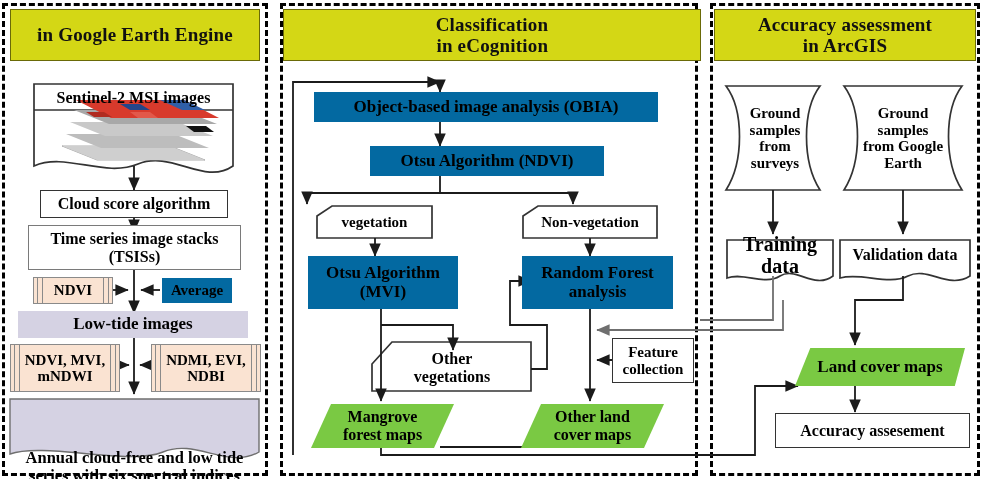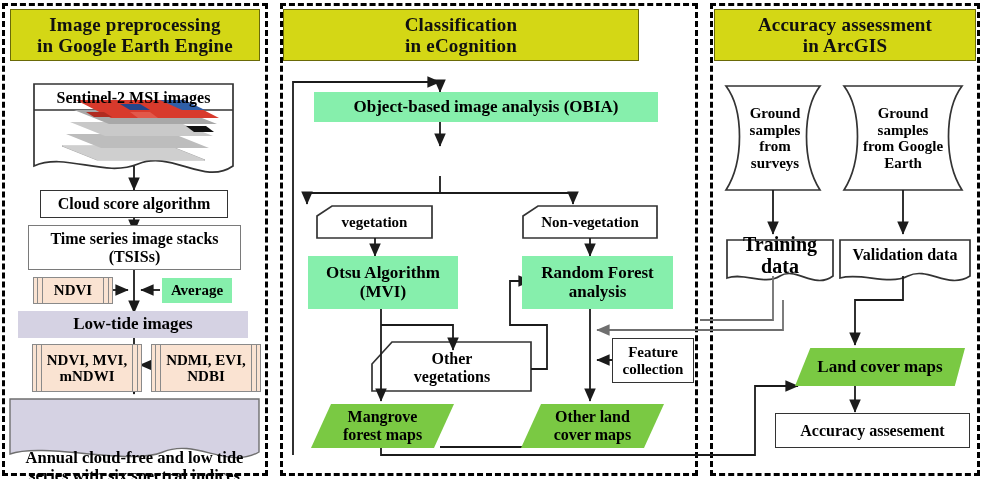--- a/index.html
+++ b/index.html
@@ -16,21 +16,21 @@
     font-weight:bold;color:#111;line-height:1.12;letter-spacing:.2px;
   }
 
   
   .node{position:absolute;box-sizing:border-box;display:flex;align-items:center;
         justify-content:center;text-align:center;font-weight:bold;color:#000;
         line-height:1.1;}
 
   .rect{background:#fff;border:1.6px solid #333;}
   .rect-grey{background:#fff;border:1.6px solid #7a7a7a;}
-  .blue{background:#86efac;border:none;}
+  .blue{background:#0369a1;border:none;}
   .peach{background:#fae3d2;border:1.6px solid #8a8a8a;}
   .peach .bar-l,.peach .bar-r{position:absolute;top:0;bottom:0;width:4px;background:#fae3d2;
         border-left:1.6px solid #8a8a8a;border-right:1.6px solid #8a8a8a;}
   .peach .bar-l{left:3px;} .peach .bar-r{right:3px;}
   .lav{background:#d5d2e3;border:none;}
 
   
   .para{background:#7ac943;border:none;
         clip-path:polygon(14% 0,100% 0,86% 100%,0 100%);}
   
@@ -45,26 +45,25 @@
 <body>
 
 <div id="root">
 
   <div class="col-frame" style="left:2px;top:3px;width:266px;height:473px;"></div>
   <div class="col-frame" style="left:280px;top:3px;width:418px;height:473px;"></div>
   <div class="col-frame" style="left:710px;top:3px;width:270px;height:473px;"></div>
 
   <div class="banner" style="left:10px;top:9px;width:250px;height:52px;font-size:19px;">
     <div>
-      <div>Image preprocessing</div>
       <div>in Google Earth Engine</div>
     </div>
   </div>
 
-  <div class="banner" style="left:283px;top:9px;width:356px;height:52px;font-size:19px;">
+  <div class="banner" style="left:283px;top:9px;width:418px;height:52px;font-size:19px;text-align:right;">
     <div>
       <div>Classification</div>
       <div>in eCognition</div>
     </div>
   </div>
 
   <div class="banner" style="left:714px;top:9px;width:262px;height:52px;font-size:19px;">
     <div>
       <div>Accuracy assessment</div>
       <div>in ArcGIS</div>
@@ -182,21 +181,21 @@
   <div class="node peach" style="left:33px;top:277px;width:80px;height:27px;font-size:15px;position:absolute;">
     <span class="bar-l"></span>
     <span class="bar-r"></span>
     <span>NDVI</span>
   </div>
 
   <div class="node blue" style="left:162px;top:278px;width:70px;height:25px;font-size:15px;">Average</div>
 
   <div class="node lav" style="left:18px;top:311px;width:230px;height:27px;font-size:17px;">Low-tide images</div>
 
-  <div class="node peach" style="left:10px;top:344px;width:110px;height:48px;font-size:15px;margin-left:22px;">
+  <div class="node peach" style="left:10px;top:344px;width:110px;height:48px;font-size:15px;">
     <span class="bar-l"></span>
     <span class="bar-r"></span>
     <div>
       <div>NDVI, MVI,</div>
       <div>mNDWI</div>
     </div>
   </div>
 
   <div class="node peach" style="left:151px;top:344px;width:110px;height:48px;font-size:15px;">
     <span class="bar-l"></span>
@@ -209,20 +208,21 @@
 
   <div class="node" style="left:10px;top:400px;width:249px;height:50px;font-size:16.5px;margin-top:42px;">
     <div>
       <div>Annual cloud-free and low tide</div>
       <div>series with six spectral indices</div>
     </div>
   </div>
 
   <div class="node blue" style="left:314px;top:92px;width:344px;height:30px;font-size:17px;">Object-based image analysis (OBIA)</div>
 
+  <div class="node blue" style="left:370px;top:146px;width:234px;height:30px;font-size:17px;">Otsu Algorithm (NDVI)</div>
 
   <div class="node" style="left:317px;top:206px;width:115px;height:32px;font-size:15px;">vegetation</div>
 
   <div class="node" style="left:523px;top:206px;width:134px;height:32px;font-size:15px;">Non-vegetation</div>
 
   <div class="node blue" style="left:308px;top:256px;width:150px;height:53px;font-size:17px;">
     <div>
       <div>Otsu Algorithm</div>
       <div>(MVI)</div>
     </div>

